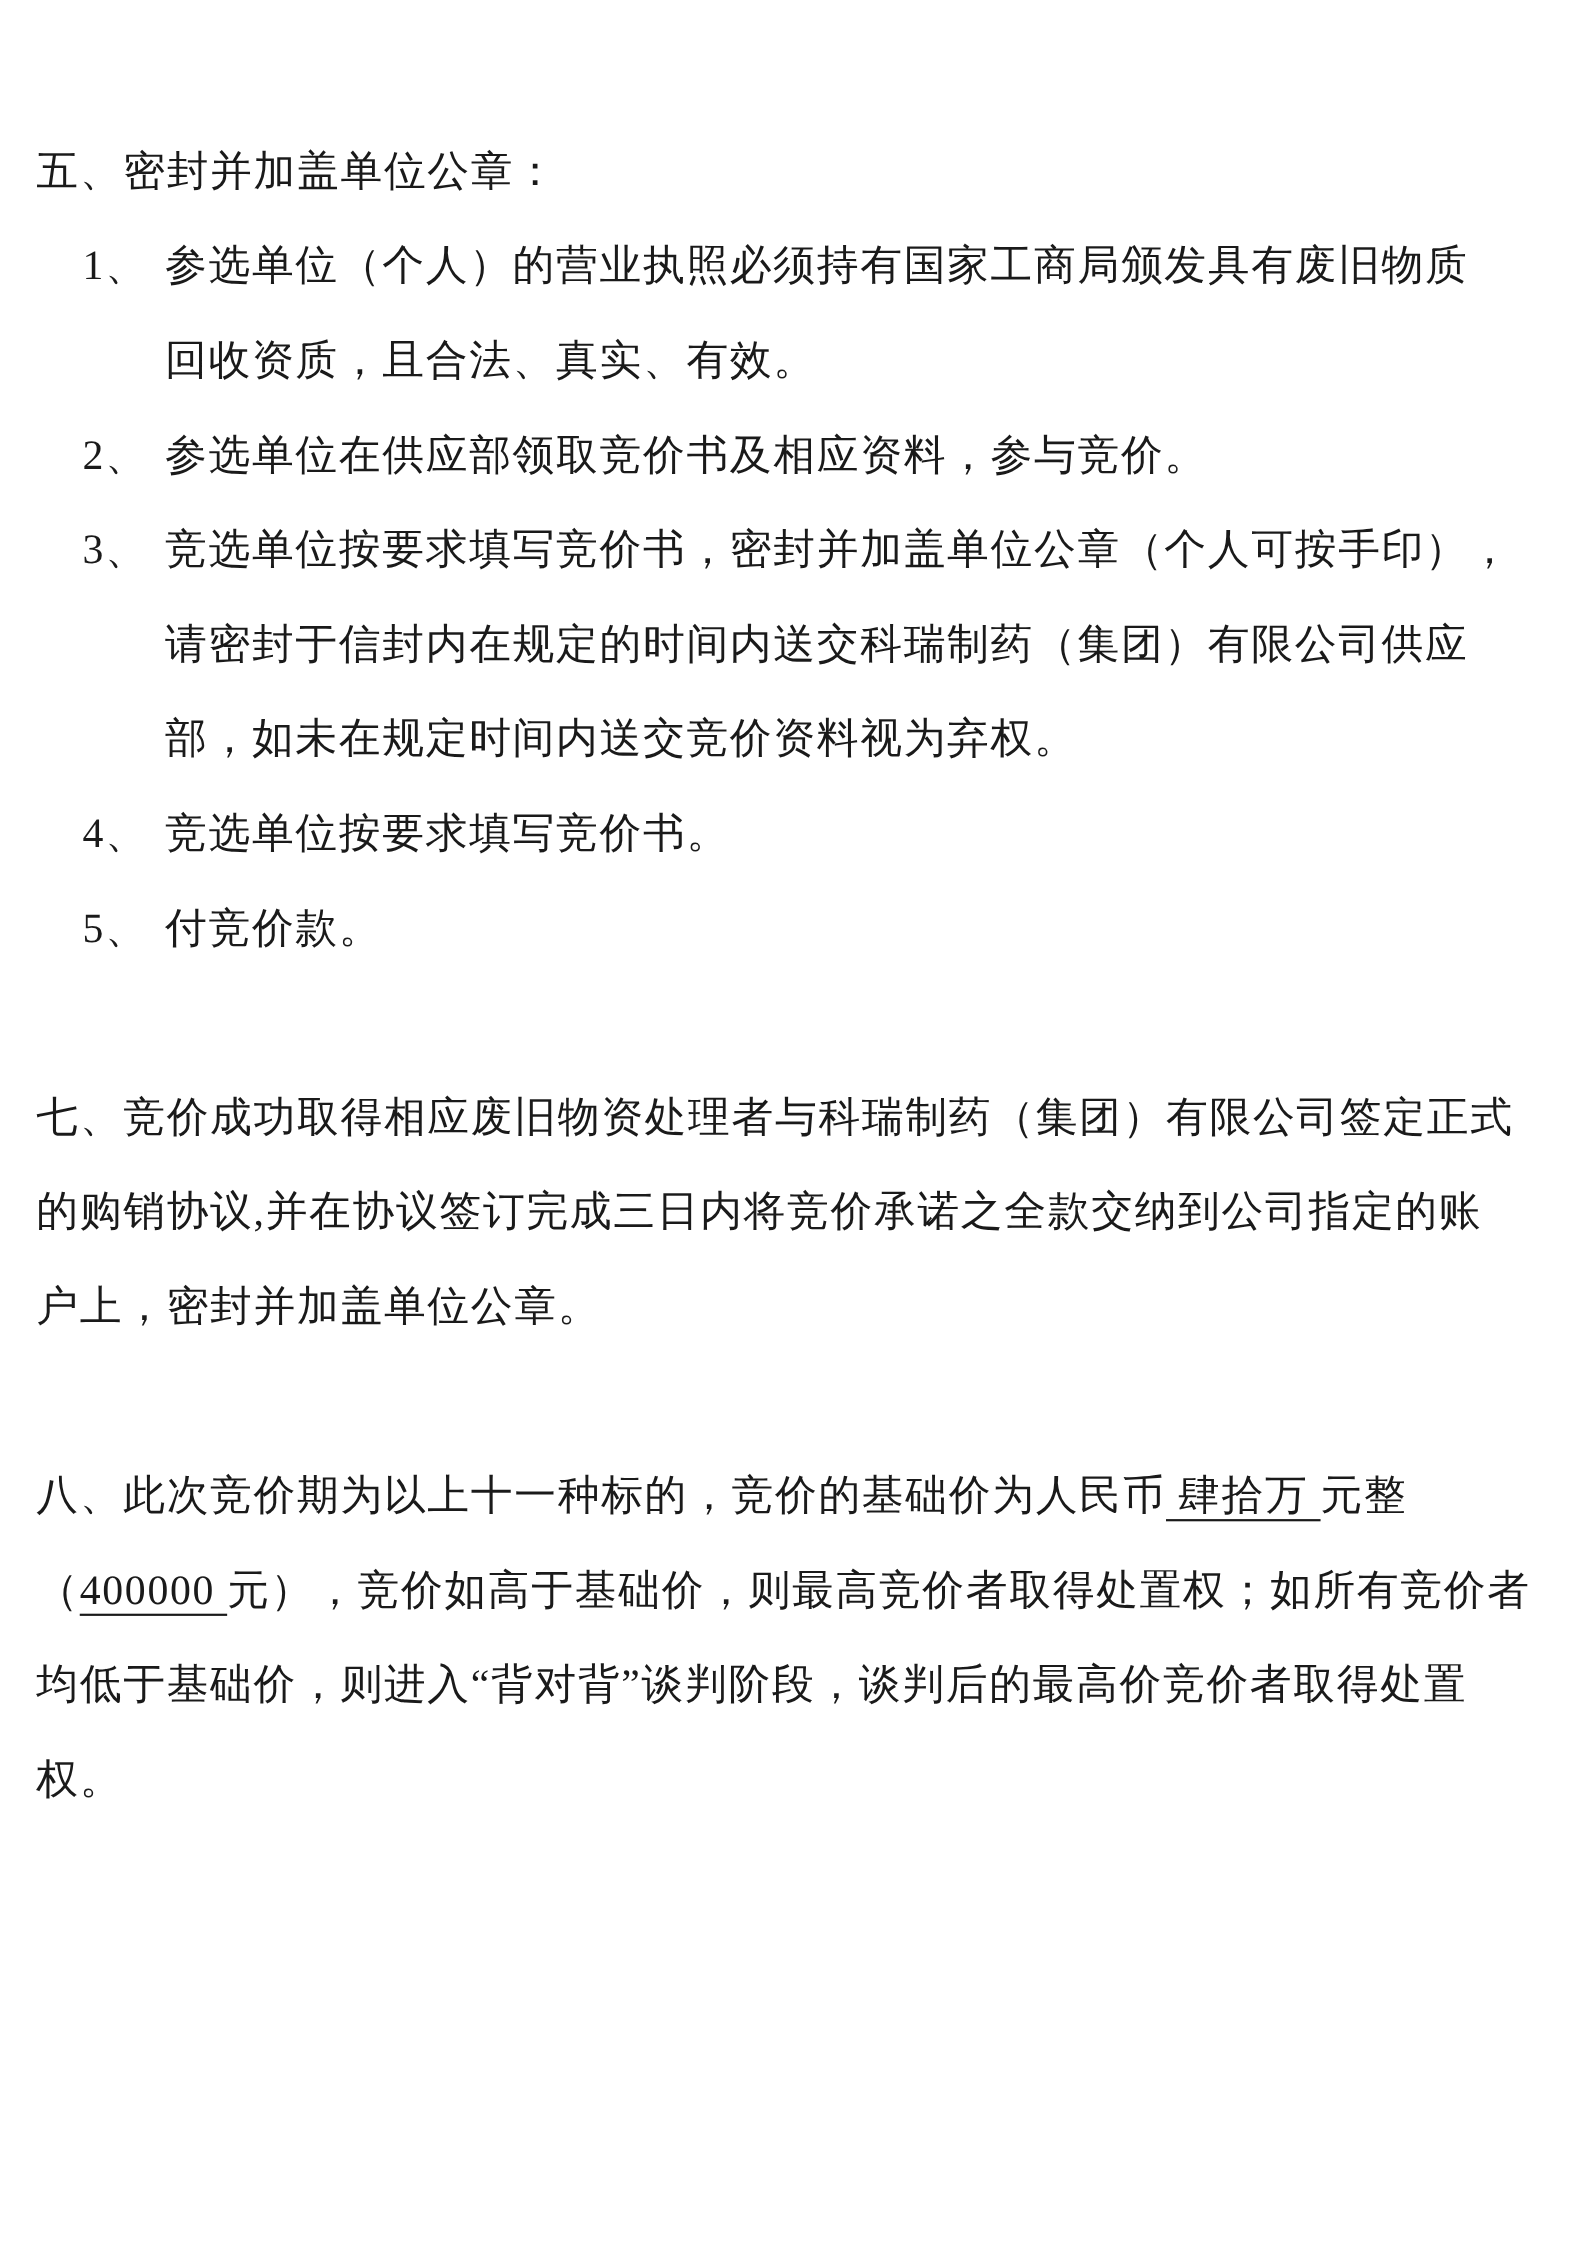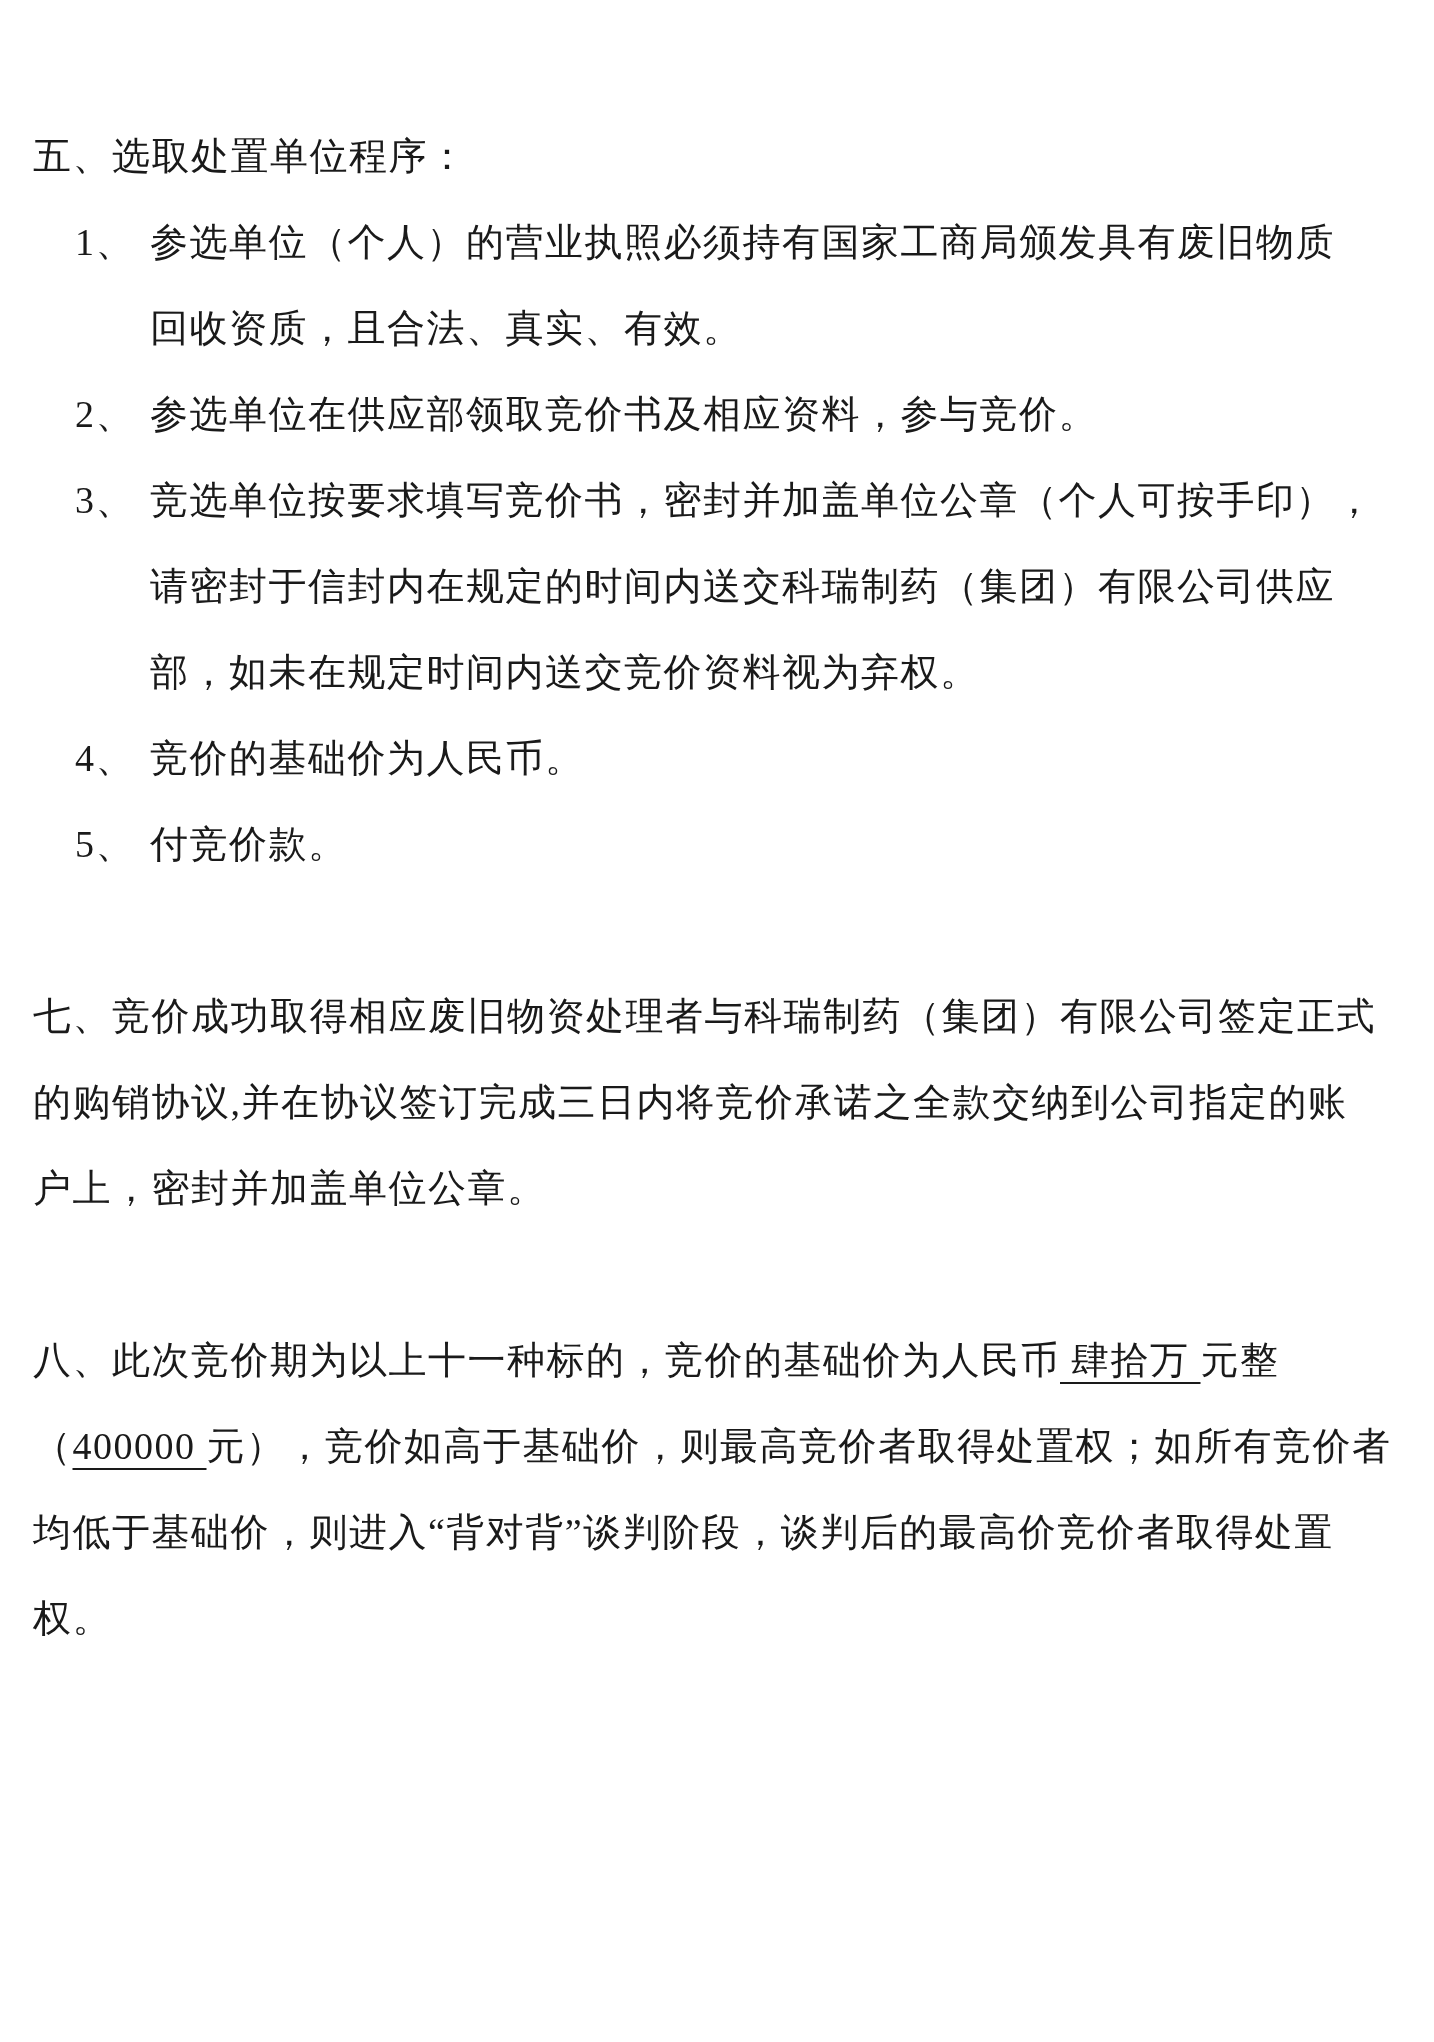--- a/index.html
+++ b/index.html
@@ -32,21 +32,21 @@
     text-decoration: underline;
     text-underline-offset: 9px;
     text-decoration-thickness: 2px;
   }
 </style>
 </head>
 <body>
 
 <div class="page">
 
-  <div class="line">五、选取处置单位程序：</div>
+  <div class="line">五、密封并加盖单位公章：</div>
 
   <div>
 
     <div class="list-item">
       <span class="marker">1、</span>
       <div>
         <div class="line">参选单位（个人）的营业执照必须持有国家工商局颁发具有废旧物质</div>
         <div class="line">回收资质，且合法、真实、有效。</div>
       </div>
     </div>
@@ -63,21 +63,21 @@
       <div>
         <div class="line">竞选单位按要求填写竞价书，密封并加盖单位公章（个人可按手印），</div>
         <div class="line">请密封于信封内在规定的时间内送交科瑞制药（集团）有限公司供应</div>
         <div class="line">部，如未在规定时间内送交竞价资料视为弃权。</div>
       </div>
     </div>
 
     <div class="list-item">
       <span class="marker">4、</span>
       <div>
-        <div class="line">竞价的基础价为人民币。</div>
+        <div class="line">竞选单位按要求填写竞价书。</div>
       </div>
     </div>
 
     <div class="list-item">
       <span class="marker">5、</span>
       <div>
         <div class="line">付竞价款。</div>
       </div>
     </div>
 

